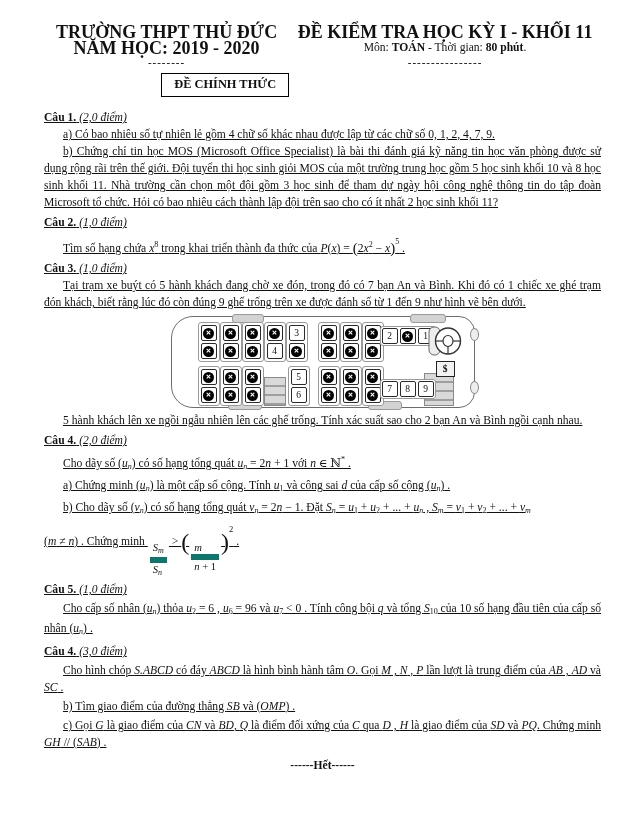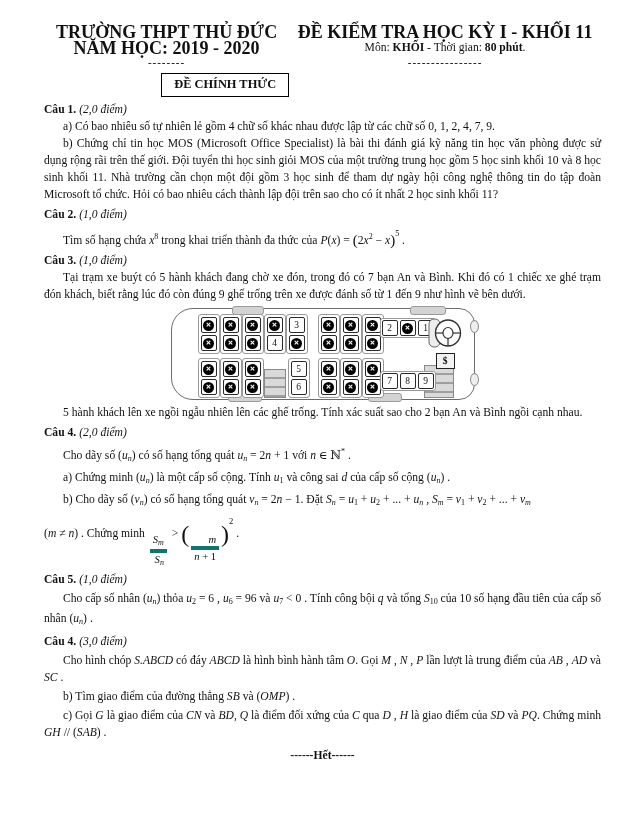--- a/index.html
+++ b/index.html
@@ -13,38 +13,38 @@
   .hcol{text-align:center;}
   .hleft{width:44%;}
   .hright{width:56%;}
   .hb{font-weight:bold;font-size:18px;line-height:16px;}
   .dash{font-weight:bold;line-height:13px;font-size:11px;letter-spacing:1px;}
   .subj{font-size:11.6px;line-height:16px;}
   .obox-wrap{margin-top:4px;text-align:right;}
   .obox{display:inline-block;border:1.5px solid #000;padding:2px 12px 3px 12px;
         font-weight:bold;font-size:12.4px;}
   
-  .content{margin-top:4px;}
+  .content{margin-top:12px;text-decoration:underline;}
   .qh{margin:3px 0 0 0;}
   .qh .ql{font-weight:bold;}
   .qh .qp{font-style:italic;}
   .para{margin:0;text-align:justify;text-indent:19px;}
   .para.ni{text-indent:0;}
   .para.mathline{margin:2px 0;}
   .it{font-style:italic;}
   .sup{font-size:8px;vertical-align:5px;}
   .sub{font-size:8px;vertical-align:-2px;}
   .big{font-size:15px;vertical-align:-1px;}
   .Big{font-size:24px;font-weight:300;vertical-align:-5px;}
   .bigsup{font-size:8px;vertical-align:8px;}
   .Bigsup{font-size:8.5px;vertical-align:13px;}
-  .frac{display:inline-flex;flex-direction:column;text-align:right;vertical-align:-6px;
+  .frac{display:inline-flex;flex-direction:column;text-align:left;vertical-align:-6px;
         font-size:10.6px;line-height:11px;margin:0 2px;}
   .fnum{padding:0 3px 1px 3px;}
-  .fden{border-top:4px solid #0f766e;padding:1px 3px 0 3px;}
+  .fden{border-top:6px solid #0f766e;padding:1px 3px 0 3px;}
   
   .footer{text-align:center;font-weight:bold;margin-top:6px;}
   
   .busfig{display:flex;justify-content:center;margin:5px 0 4px 0;}
   .bus{position:relative;width:302px;height:90px;border:1.5px solid #6d6d6d;
        border-radius:22px 16px 16px 22px;background:#fff;}
   .unit{position:absolute;border:1px solid #9a9a9a;border-radius:3px;background:#fff;
         display:flex;align-items:center;justify-content:center;gap:2px;padding:1px;}
   .col{flex-direction:column;width:18px;height:36px;}
   .bench{flex-direction:row;height:16px;}
@@ -72,21 +72,21 @@
       <div class="hb">TRƯỜNG THPT THỦ ĐỨC</div>
       <div class="hb">NĂM HỌC: 2019 - 2020</div>
       <div class="dash">--------</div>
       <div class="obox-wrap">
         <span class="obox">ĐỀ CHÍNH THỨC</span>
       </div>
     </div>
     <div class="hcol hright">
       <div class="hb">ĐỀ KIỂM TRA HỌC KỲ I - KHỐI 11</div>
       <div class="subj">
-        <span>Môn: </span><b>KHỐI</b><span>  -  </span><span>Thời gian: </span><b>80 phút</b><span>.</span>
+        <span>Môn: </span><b>TOÁN</b><span>  -  </span><span>Thời gian: </span><b>80 phút</b><span>.</span>
       </div>
       <div class="dash">----------------</div>
     </div>
   </header>
 
   <main id="content" class="content">
       <p class="qh"><span class="ql">Câu 1.</span><span> </span><span class="qp">(2,0 điểm)</span></p>
       <p class="para"><span>a) Có bao nhiêu số tự nhiên lẻ gồm 4 chữ số khác nhau được lập từ các chữ số 0, 1, 2, 4, 7, 9.</span></p>
       <p class="para"><span>b) Chứng chỉ tin học MOS (Microsoft Office Specialist)  là bài thi đánh giá kỹ năng tin học văn phòng được sử dụng rộng rãi trên thế giới. Đội tuyển thi học sinh giỏi MOS của một trường trung học gồm 5 học sinh khối 10 và 8 học sinh khối 11. Nhà trường cần chọn một đội gồm 3 học sinh để tham dự ngày hội công nghệ thông tin do tập đoàn Microsoft tổ chức. Hỏi có bao nhiêu cách thành lập đội trên sao cho có ít nhất 2 học sinh khối 11?</span></p>
       <p class="qh"><span class="ql">Câu 2.</span><span> </span><span class="qp">(1,0 điểm)</span></p>

